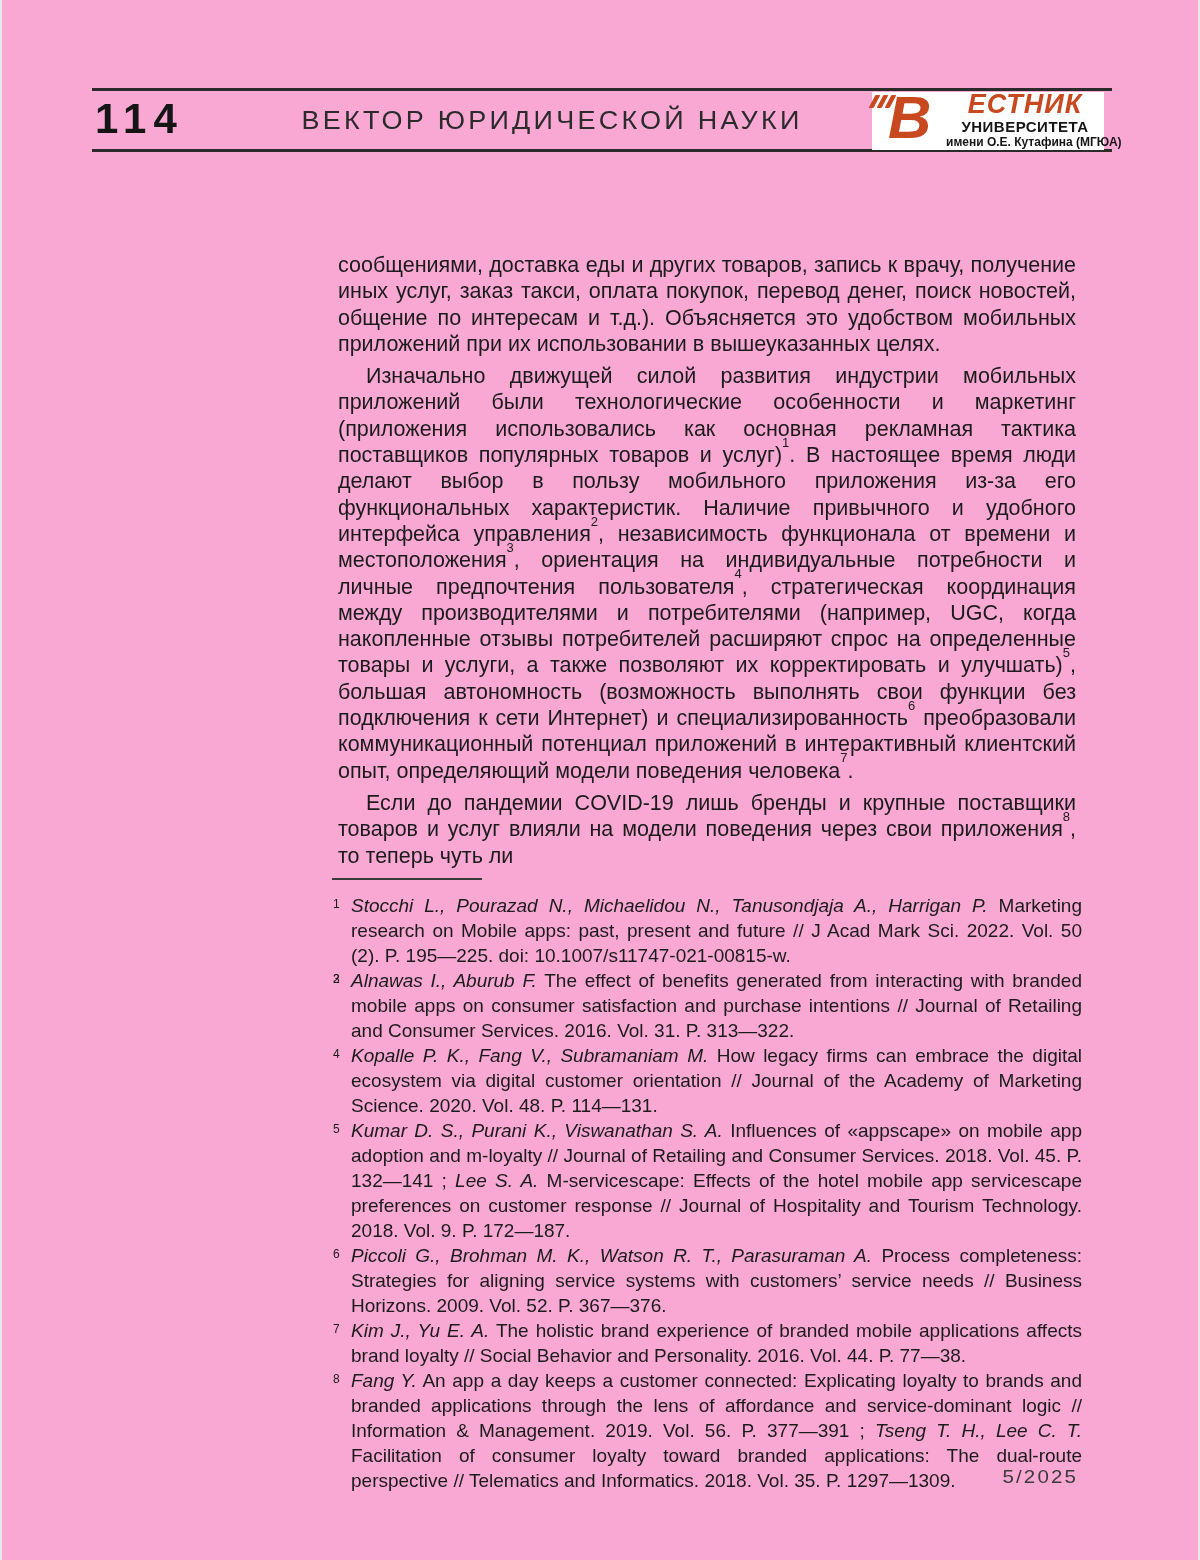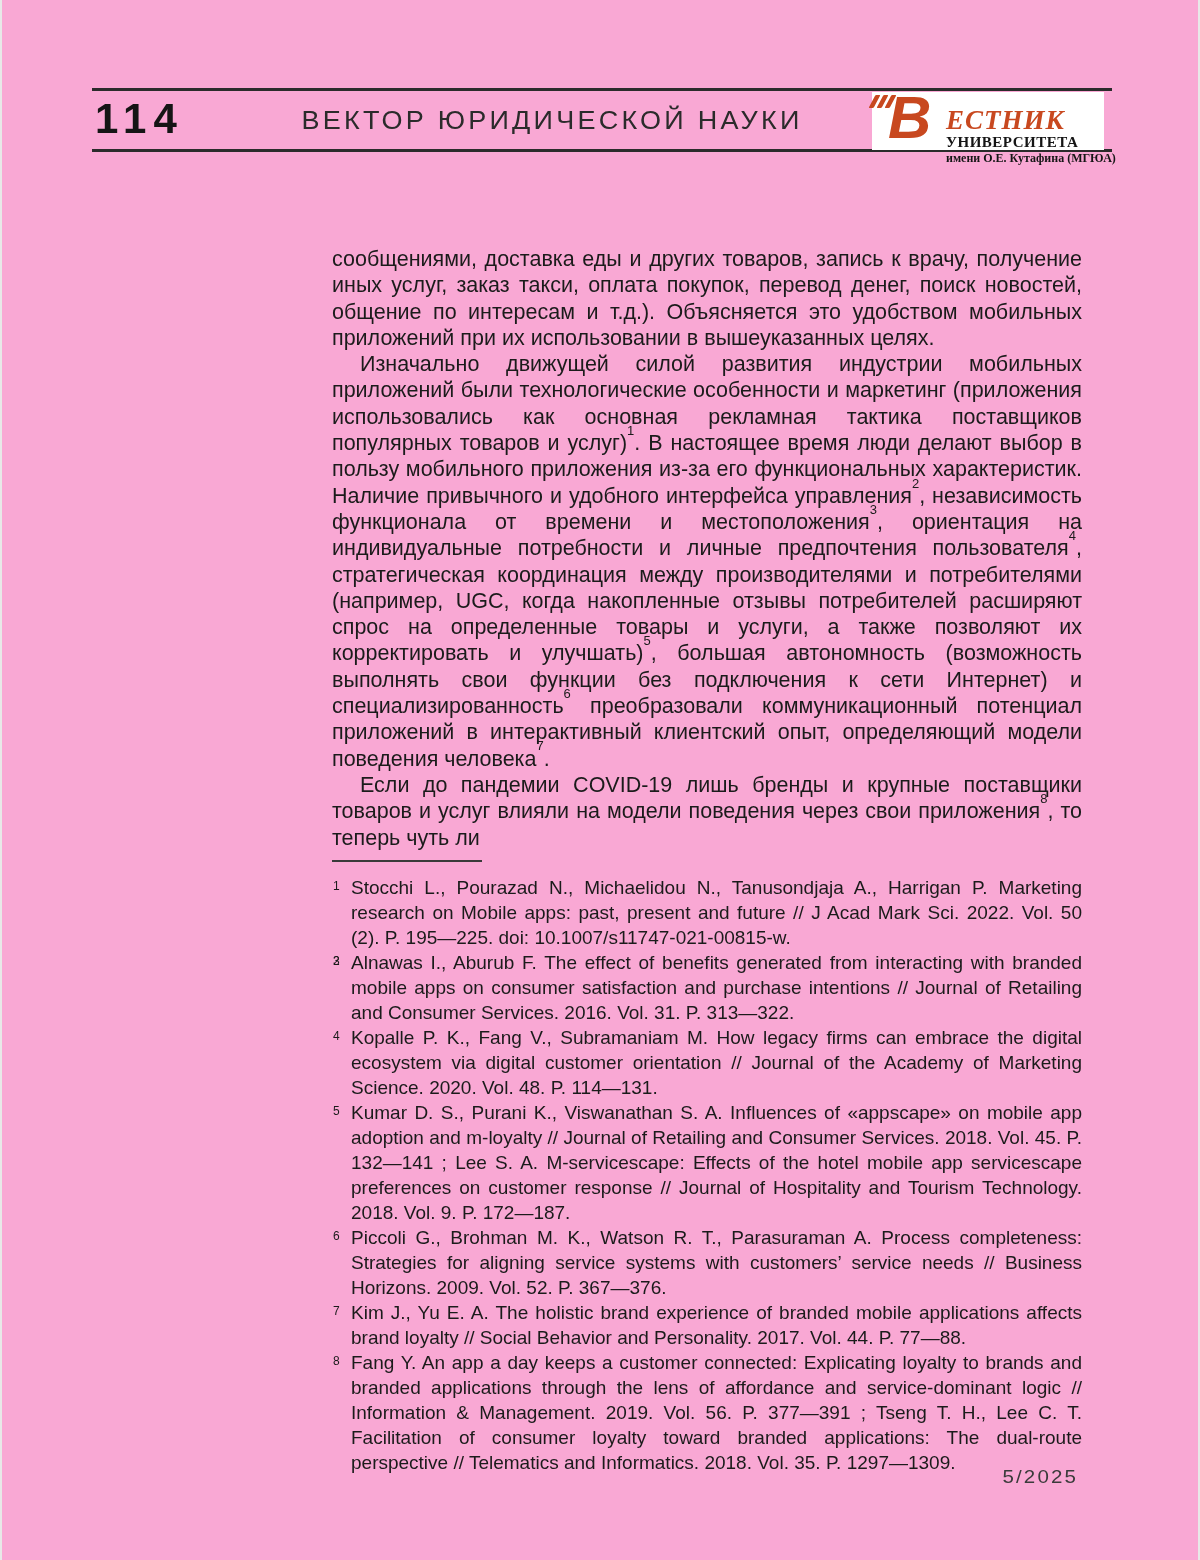--- a/index.html
+++ b/index.html
@@ -69,21 +69,21 @@
   .logo-b {
     position: absolute;
     left: 16px;
     top: -4px;
     font-size: 60px;
     line-height: 1;
     font-weight: bold;
     font-style: italic;
     color: #C8481F;
   }
-  .logo-right { position: absolute; left: 74px; top: 16px; width: 158px; text-align: left; font-family: Liberation Serif, serif; }
+  .logo-right { position: absolute; left: 74px; top: 0; width: 158px; text-align: center; }
   .logo-vestnik {
     font-size: 27px;
     line-height: 25px;
     font-weight: bold;
     font-style: italic;
     letter-spacing: 1px;
     color: #C8481F;
     white-space: nowrap;
   }
   .logo-univ {
@@ -103,21 +103,21 @@
   }
 
   
   .content {
     position: absolute;
     left: 330px;
     top: 246px;
     width: 750px;
   }
   .para {
-    margin: 0;
+    margin: 6px;
     font-size: 21.5px;
     line-height: 26.3px;
     text-align: justify;
     color: #1b1b1b;
   }
   .para.indent { text-indent: 28px; }
   .para sup, .fn-body sup {
     font-size: 13px;
     line-height: 0;
     position: relative;
@@ -138,21 +138,21 @@
     line-height: 25px;
     text-align: justify;
     color: #1b1b1b;
   }
   .fn-num {
     position: absolute;
     left: 1px;
     top: -1px;
     font-size: 12px;
   }
-  .it { }
+  .it { font-style: italic; }
 
   
   .footer-issue {
     position: absolute;
     right: 120px;
     top: 1466px;
     font-size: 19px;
     letter-spacing: 2px;
     color: #3b3b3b;
     transform: scaleX(1.08);
@@ -192,21 +192,21 @@
         <p class="para indent"><span>Если до пандемии COVID-19 лишь бренды и крупные поставщики товаров и услуг влияли на модели поведения через свои приложения</span><sup>8</sup><span>, то теперь чуть ли</span></p>
       </div>
     <div class="fn-sep"></div>
     <div id="footnotes">
         <div class="fn"><span class="fn-num">1</span><span class="fn-body"><span class="it">Stocchi L., Pourazad N., Michaelidou N., Tanusondjaja A., Harrigan P.</span><span> Marketing research on Mobile apps: past, present and future // J Acad Mark Sci. 2022. Vol. 50 (2). P. 195—225. doi: 10.1007/s11747-021-00815-w.</span></span></div>
         <div class="fn"><span class="fn-num">2</span></div>
         <div class="fn"><span class="fn-num">3</span><span class="fn-body"><span class="it">Alnawas I., Aburub F.</span><span> The effect of benefits generated from interacting with branded mobile apps on consumer satisfaction and purchase intentions // Journal of Retailing and Consumer Services. 2016. Vol. 31. P. 313—322.</span></span></div>
         <div class="fn"><span class="fn-num">4</span><span class="fn-body"><span class="it">Kopalle P. K., Fang V., Subramaniam M.</span><span> How legacy firms can embrace the digital ecosystem via digital customer orientation // Journal of the Academy of Marketing Science. 2020. Vol. 48. P. 114—131.</span></span></div>
         <div class="fn"><span class="fn-num">5</span><span class="fn-body"><span class="it">Kumar D. S., Purani K., Viswanathan S. A.</span><span> Influences of «appscape» on mobile app adoption and m-loyalty // Journal of Retailing and Consumer Services. 2018. Vol. 45. P. 132—141 ; </span><span class="it">Lee S. A.</span><span> M-servicescape: Effects of the hotel mobile app servicescape preferences on customer response // Journal of Hospitality and Tourism Technology. 2018. Vol. 9. P. 172—187.</span></span></div>
         <div class="fn"><span class="fn-num">6</span><span class="fn-body"><span class="it">Piccoli G., Brohman M. K., Watson R. T., Parasuraman A.</span><span> Process completeness: Strategies for aligning service systems with customers’ service needs // Business Horizons. 2009. Vol. 52. P. 367—376.</span></span></div>
-        <div class="fn"><span class="fn-num">7</span><span class="fn-body"><span class="it">Kim J., Yu E. A.</span><span> The holistic brand experience of branded mobile applications affects brand loyalty // Social Behavior and Personality. 2017. Vol. 44. P. 77—88.</span></span></div>
+        <div class="fn"><span class="fn-num">7</span><span class="fn-body"><span class="it">Kim J., Yu E. A.</span><span> The holistic brand experience of branded mobile applications affects brand loyalty // Social Behavior and Personality. 2016. Vol. 44. P. 77—38.</span></span></div>
         <div class="fn"><span class="fn-num">8</span><span class="fn-body"><span class="it">Fang Y.</span><span> An app a day keeps a customer connected: Explicating loyalty to brands and branded applications through the lens of affordance and service-dominant logic // Information &amp; Management. 2019. Vol. 56. P. 377—391 ; </span><span class="it">Tseng T. H., Lee C. T.</span><span> Facilitation of consumer loyalty toward branded applications: The dual-route perspective // Telematics and Informatics. 2018. Vol. 35. P. 1297—1309.</span></span></div>
       </div>
   </main>
 
   <footer>
     <div class="footer-issue">5/2025</div>
   </footer>
 
 </div>
 

